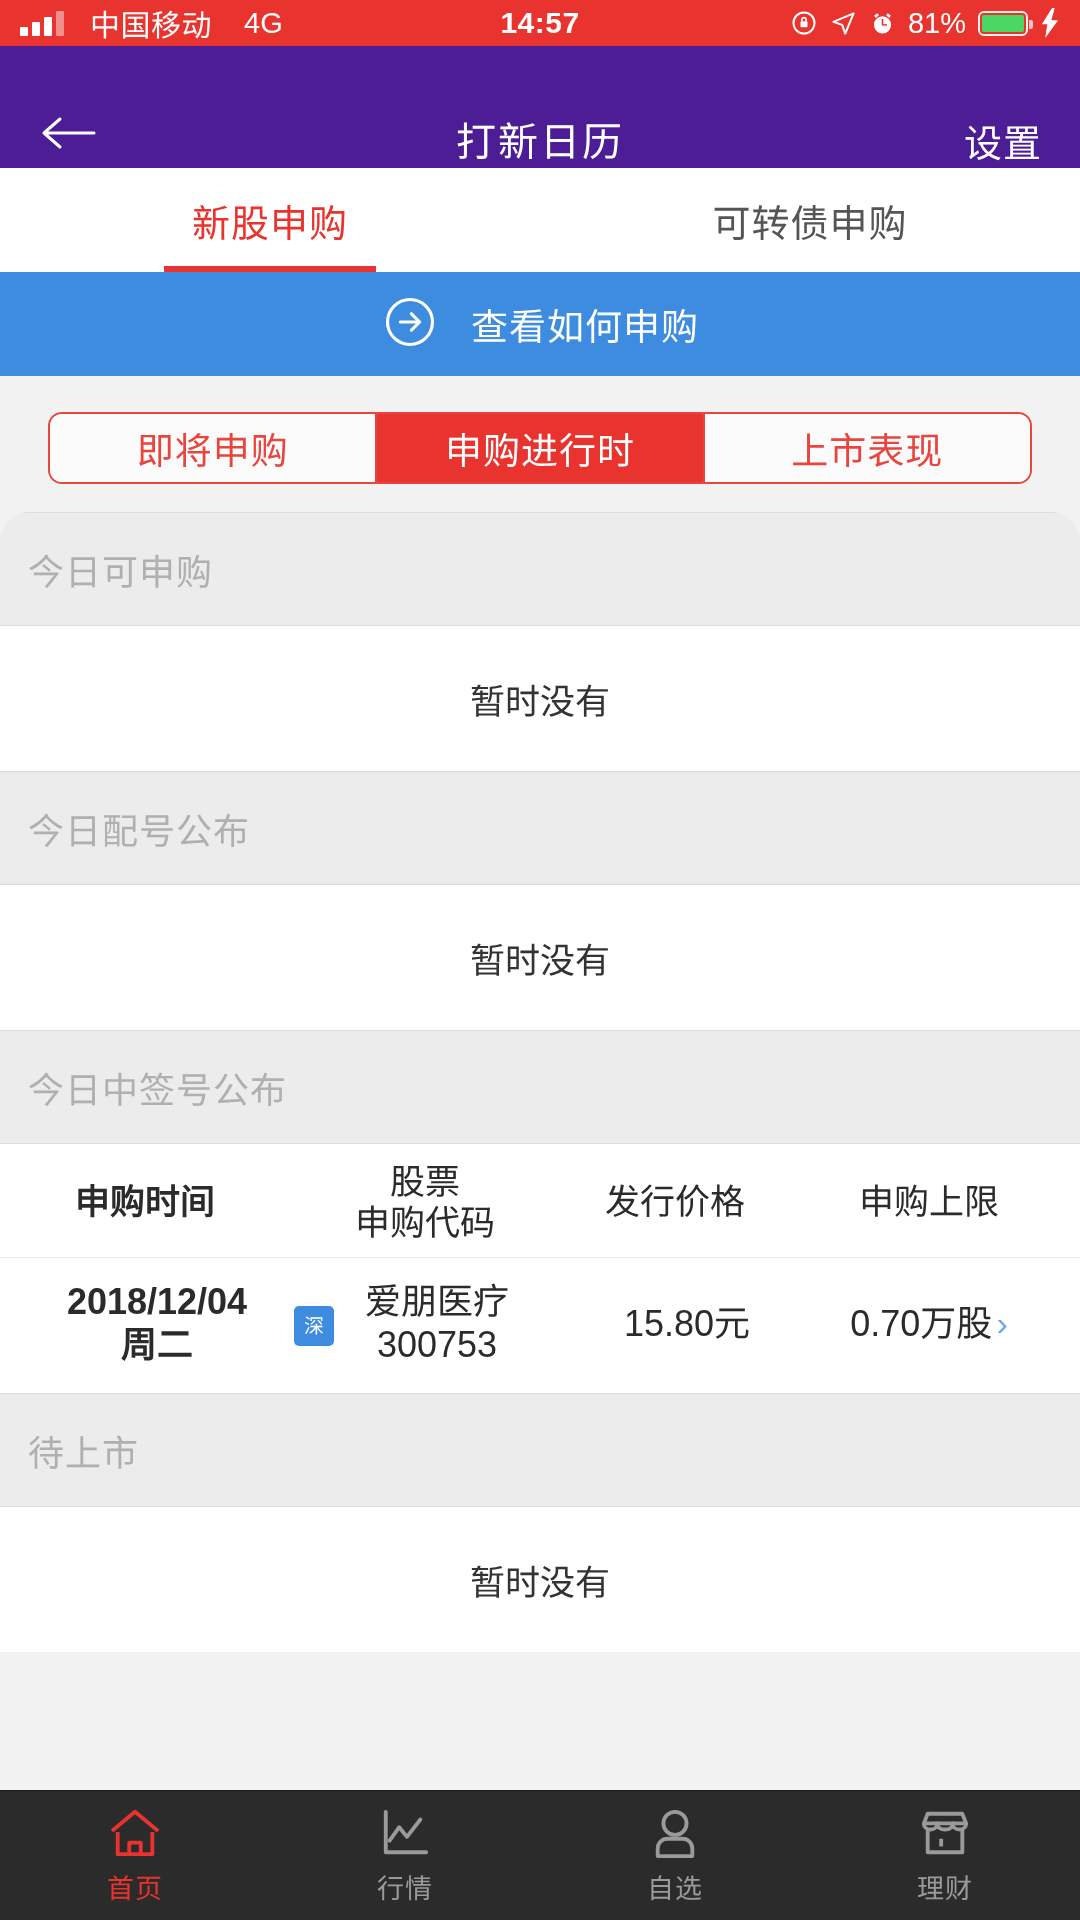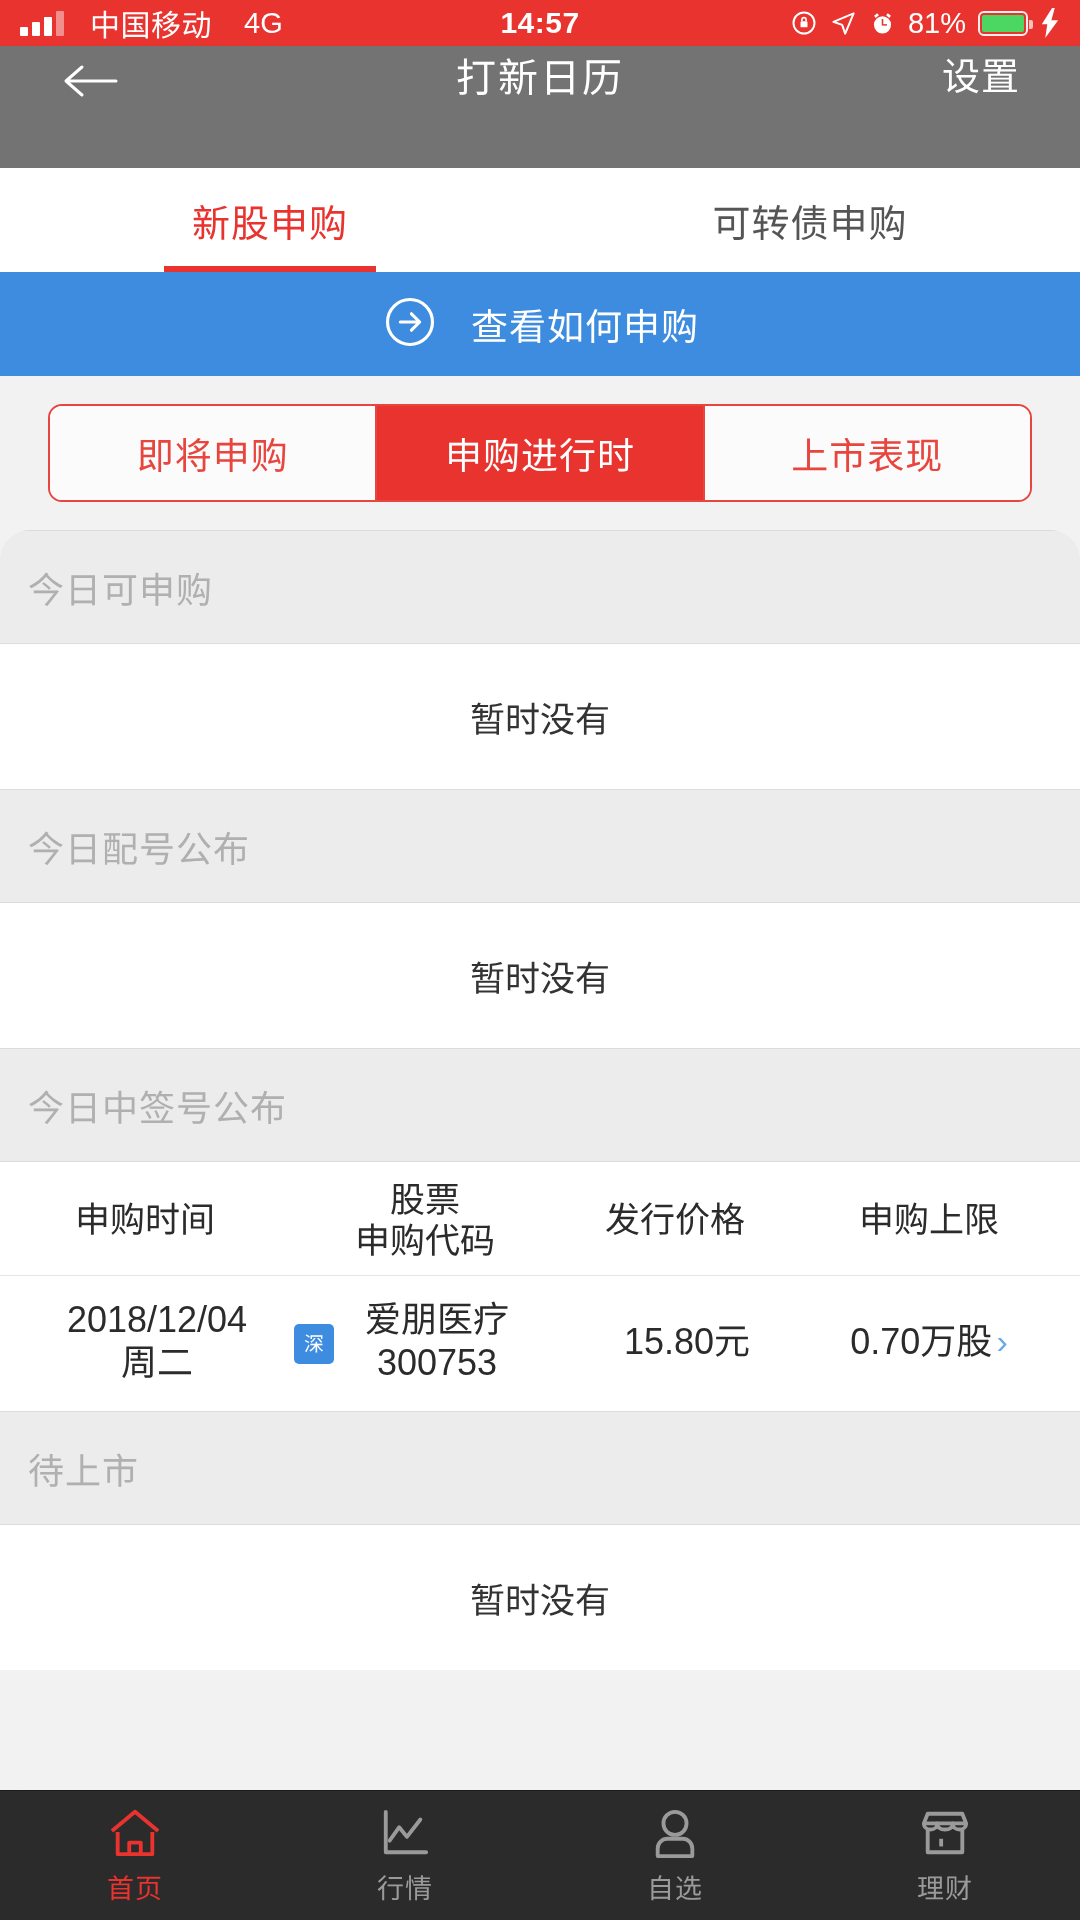--- a/index.html
+++ b/index.html
@@ -39,22 +39,22 @@
     border-radius:6px; position:relative; padding:2px;
   }
   .battery::after {
     content:''; position:absolute; right:-7px; top:7px; width:4px; height:9px;
     background:rgba(255,255,255,.7); border-radius:0 2px 2px 0;
   }
   .battery span { display:block; height:100%; background:#4cd763; border-radius:2px; }
 
   
   .navbar {
-    height:122px; background:#737373; color:#fff;
-    display:flex; align-items:flex-start; padding:0 60px;
+    height:122px; background:#4c1d95; color:#fff;
+    display:flex; align-items:flex-end; padding:0 38px;
     flex:0 0 122px; position:relative;
   }
   .back-btn { width:70px; height:70px; display:flex; align-items:center; }
   .nav-title {
     position:absolute; left:0; right:0; text-align:center;
     font-size:40px; letter-spacing:2px; pointer-events:none;
   }
   .nav-action { margin-left:auto; font-size:38px; letter-spacing:1px; z-index:1; }
 
   
@@ -78,21 +78,21 @@
     color:#fff;
   }
   .banner-text { font-size:37px; letter-spacing:1px; }
 
   
   .segwrap {
     background:#f2f2f2; padding:28px 48px; flex:0 0 auto;
   }
   .segment {
     display:flex; border:2px solid #e8453f; border-radius:14px; overflow:hidden;
-    height:98px; background:#fbfbfb;
+    height:72px; background:#fbfbfb;margin-top:8px;
   }
   .seg {
     flex:1; display:flex; align-items:center; justify-content:center;
     font-size:37px; color:#e8453f; letter-spacing:1px;
     border-right:2px solid #e8453f; background:#fbfbfb;
   }
   .seg:last-child { border-right:none; }
   .seg.active { background:#e8332e; color:#fff; }
 
   
@@ -109,21 +109,21 @@
 
   
   .tbl { background:#fff; flex:0 0 auto; }
   .tbl-head, .tbl-row { display:flex; align-items:center; }
   .tbl-head {
     padding:18px 0 14px; border-bottom:1px solid #e6e6e6;
   }
   .th {
     font-size:35px; color:#2b2b2b; text-align:center; line-height:1.16;
   }
-  .c1 { flex:0 0 290px; }
+  .c1 { flex:0 0 290px;font-weight:bold; }
   .c2 { flex:0 0 270px; }
   .c3 { flex:0 0 230px; }
   .c4 { flex:1; padding-right:12px; }
   .tbl-row { padding:22px 12px 26px; position:relative; }
   .td { font-size:36px; color:#2b2b2b; text-align:center; line-height:1.2; }
   .stock-cell { display:flex; align-items:center; justify-content:center; position:relative; }
   .badge-sz {
     background:#3d8ce0; color:#fff; font-size:20px; width:40px; height:40px;
     display:flex; align-items:center; justify-content:center; border-radius:5px;
     position:absolute; left:-8px; top:26px;

